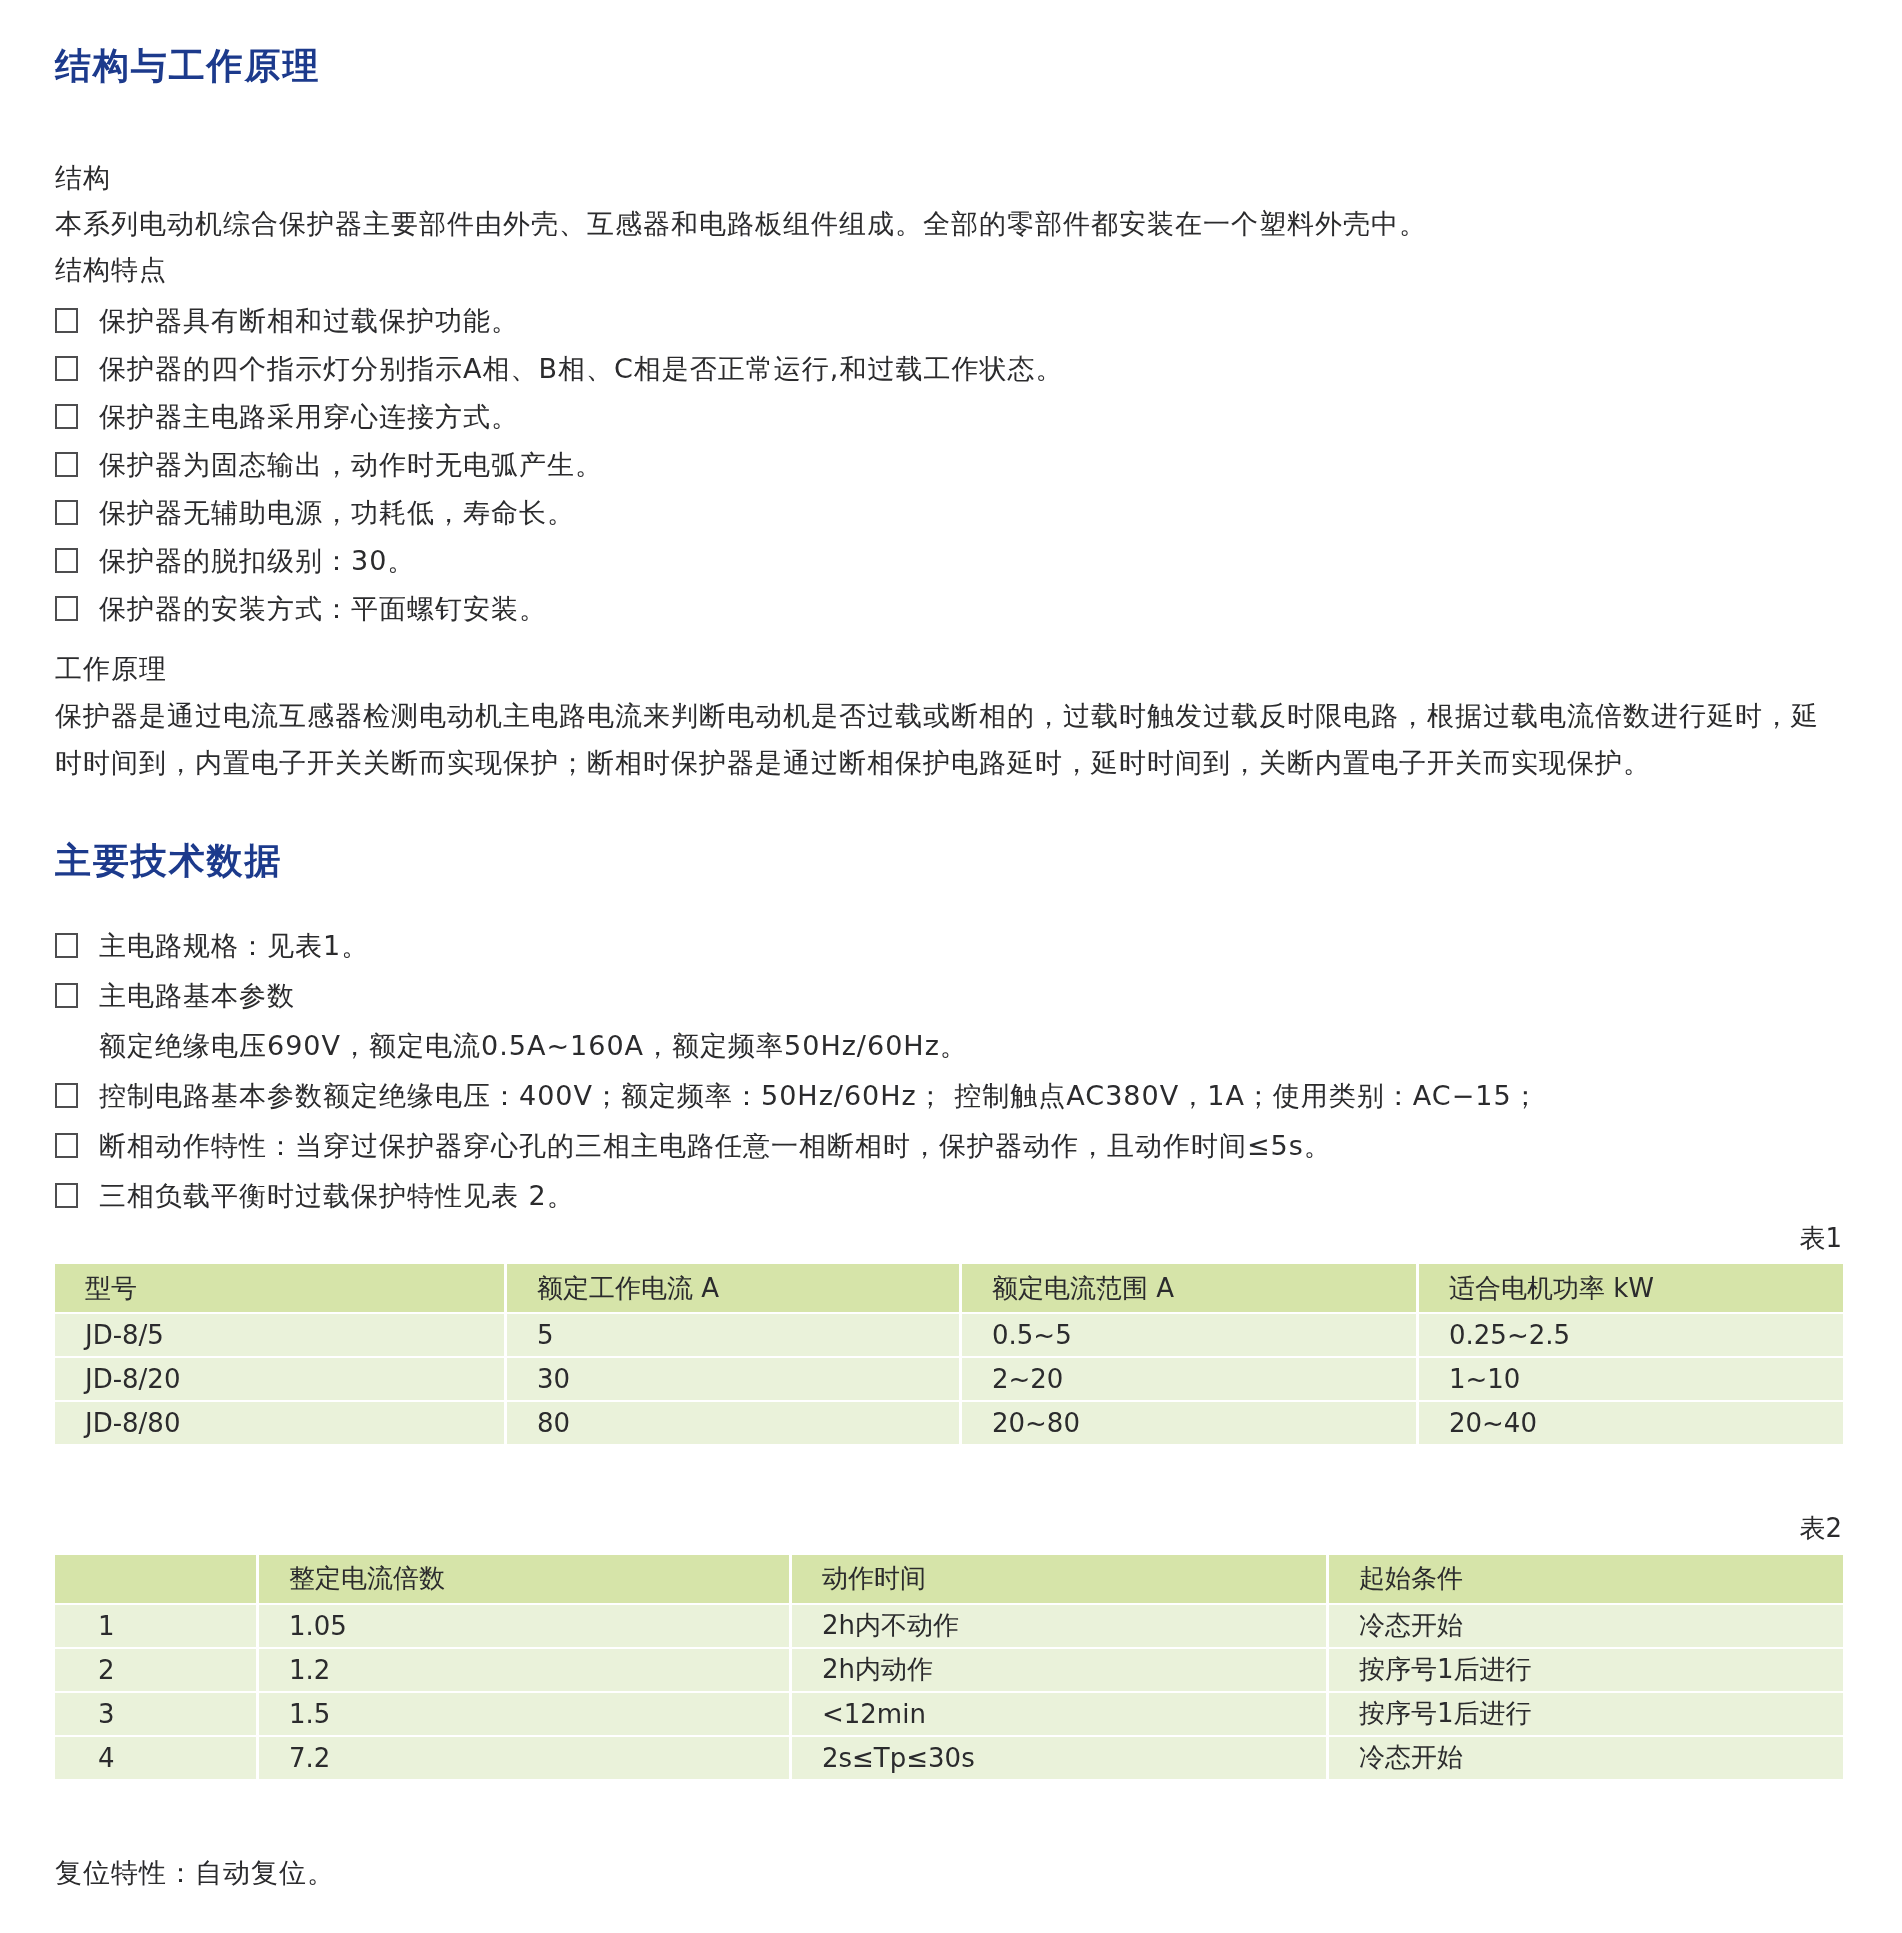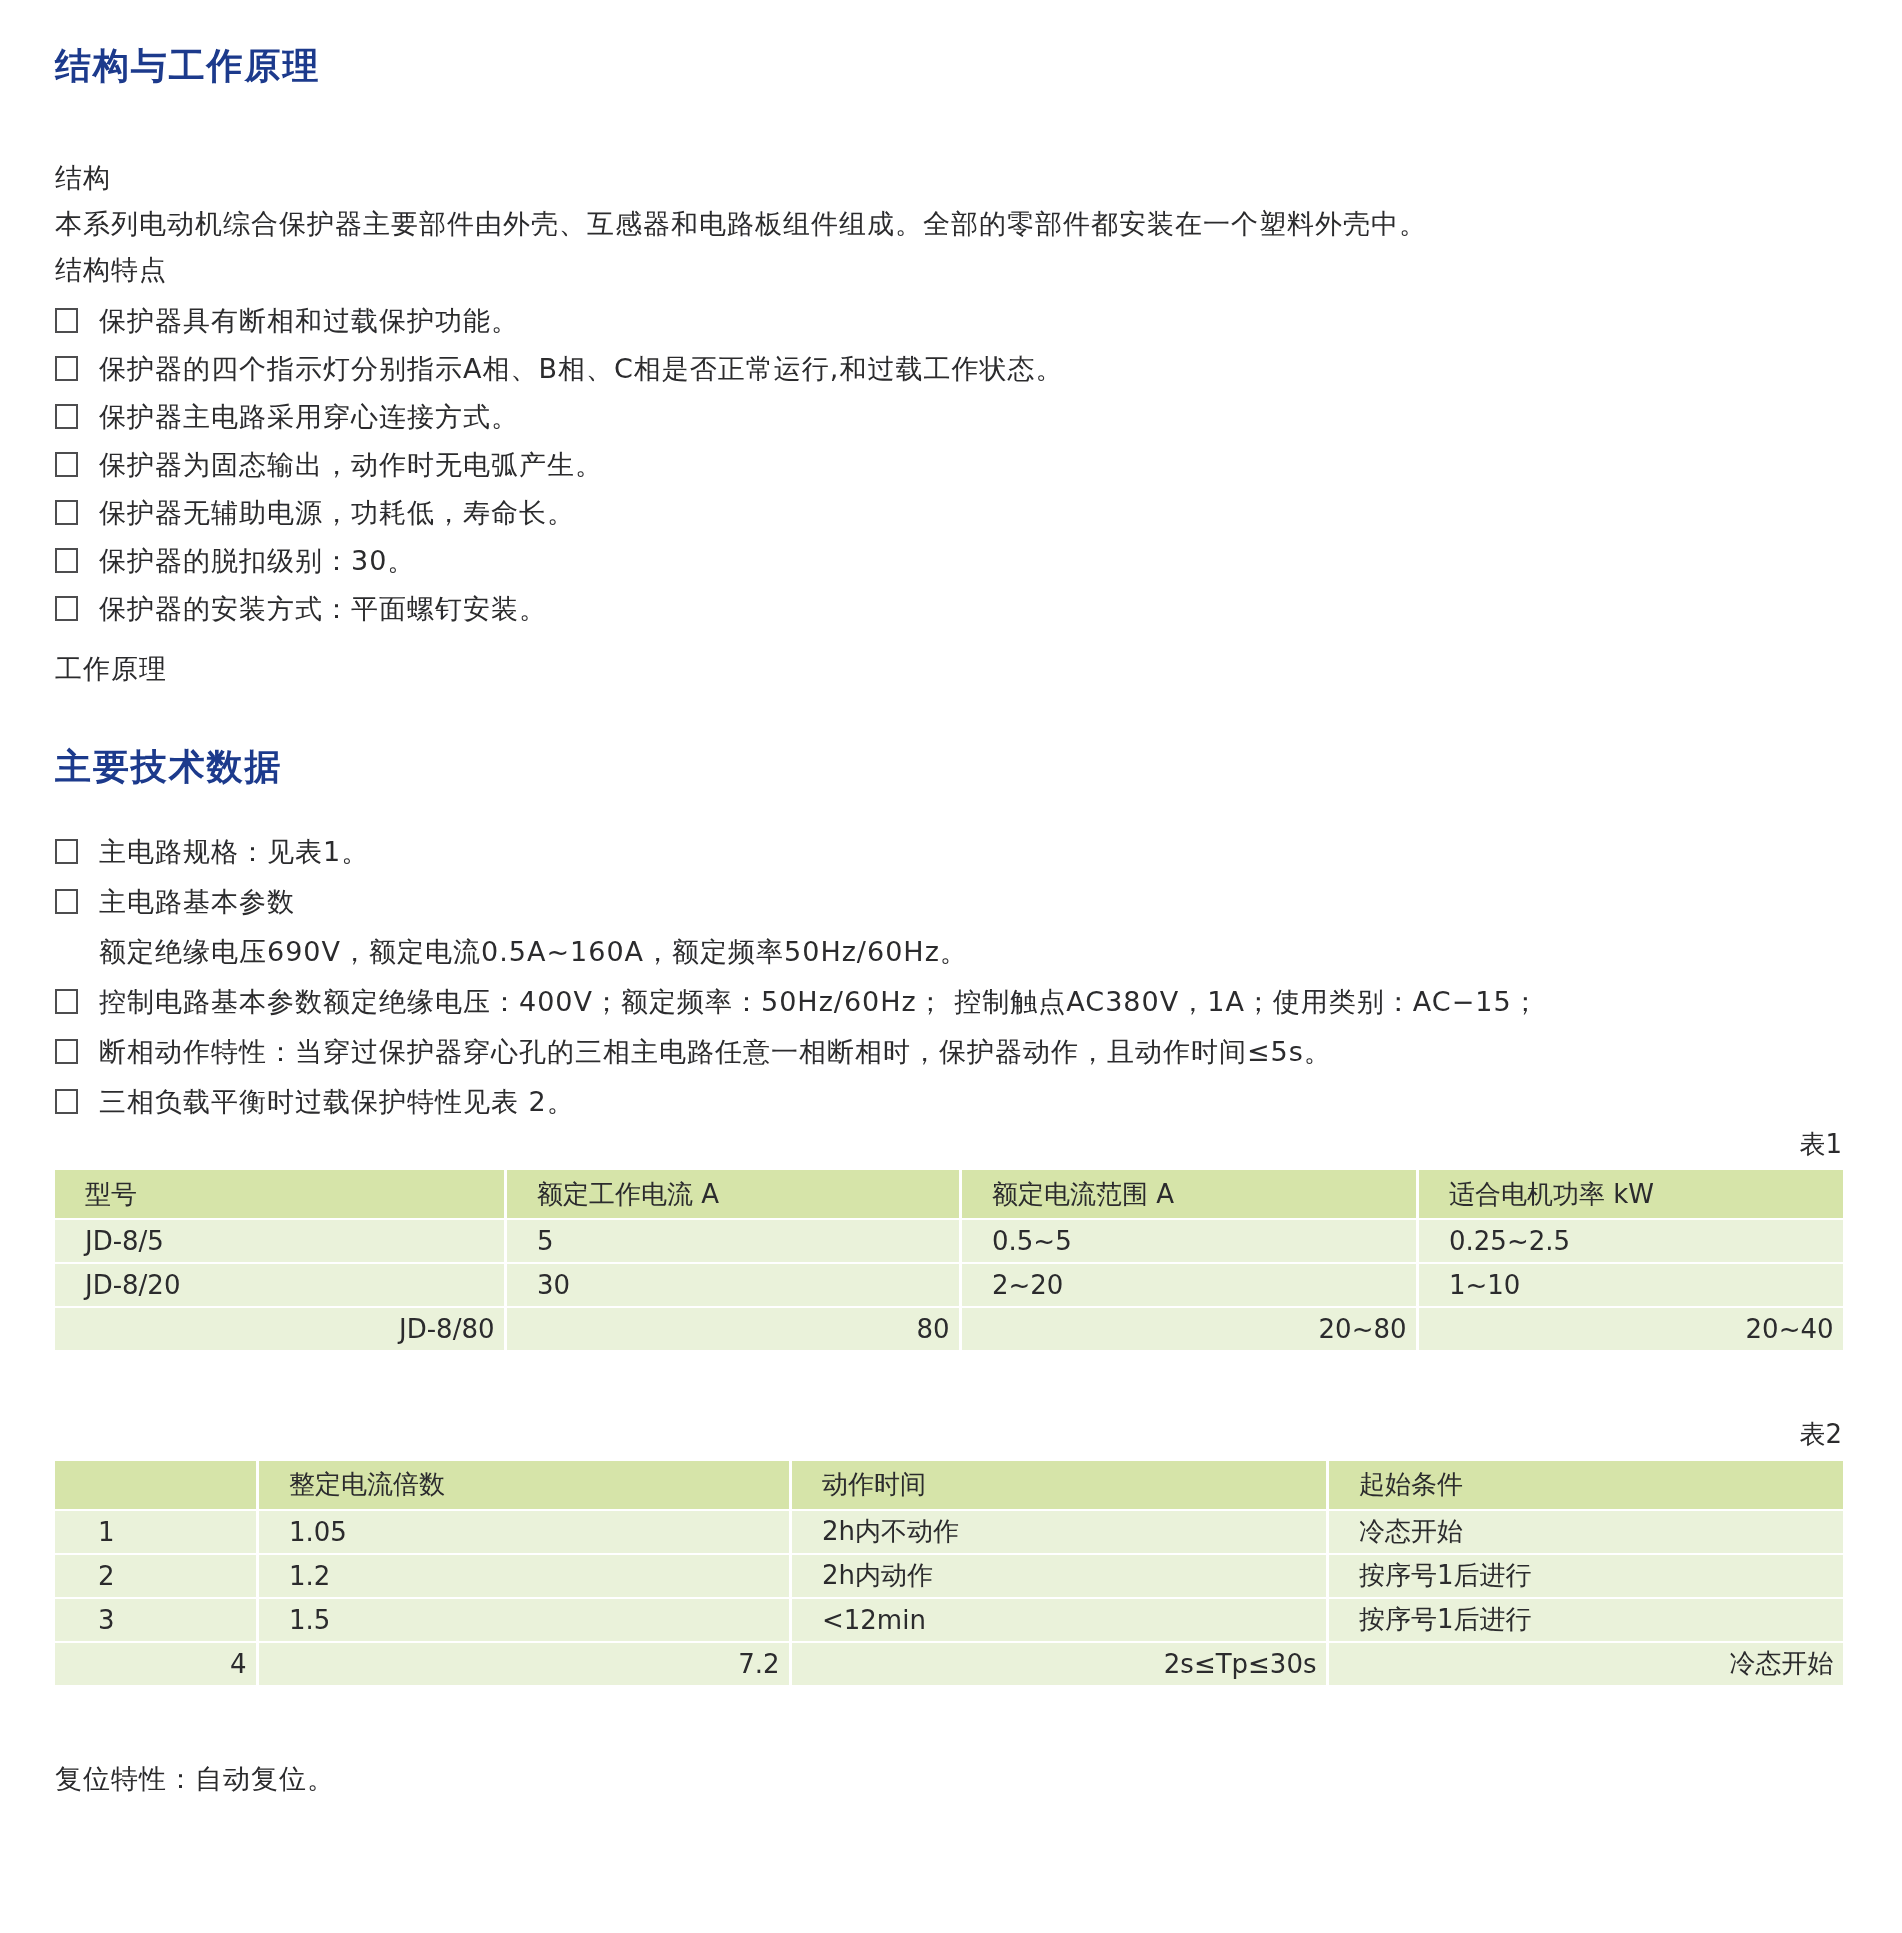--- a/index.html
+++ b/index.html
@@ -88,21 +88,21 @@
     height: 48px;
     background: #d6e4a9;
     border-bottom: 2.9px solid #ffffff;
   }
   td {
     height: 42px;
     background: #eaf2da;
     border-bottom: 2.9px solid #ffffff;
   }
   th:not(:last-child), td:not(:last-child) { border-right: 3.8px solid #ffffff; }
-  tr:last-child td { border-bottom: none; text-align: right; }
+  tr:last-child td { border-bottom: none; }
   .t2 th:first-child, .t2 td:first-child { padding-left: 43px; }
   .footer-note {
     margin-top: 76px;
     font-size: 27px;
     letter-spacing: 1px;
   }
 </style>
 </head>
 <body>
 
@@ -142,20 +142,21 @@
       <span>保护器的脱扣级别：30。</span>
     </div>
     <div class="feat">
       <span class="box"></span>
       <span>保护器的安装方式：平面螺钉安装。</span>
     </div>
   </div>
 
   <div class="text-block blockB">
     <div>工作原理</div>
+    <div>保护器是通过电流互感器检测电动机主电路电流来判断电动机是否过载或断相的，过载时触发过载反时限电路，根据过载电流倍数进行延时，延时时间到，内置电子开关关断而实现保护；断相时保护器是通过断相保护电路延时，延时时间到，关断内置电子开关而实现保护。</div>
   </div>
 
   <div class="sec-title title2">主要技术数据</div>
 
   <div class="tech-list">
     <div class="tech-item">
       <span class="box"></span>
       <span>主电路规格：见表1。</span>
     </div>
     <div class="tech-item">

